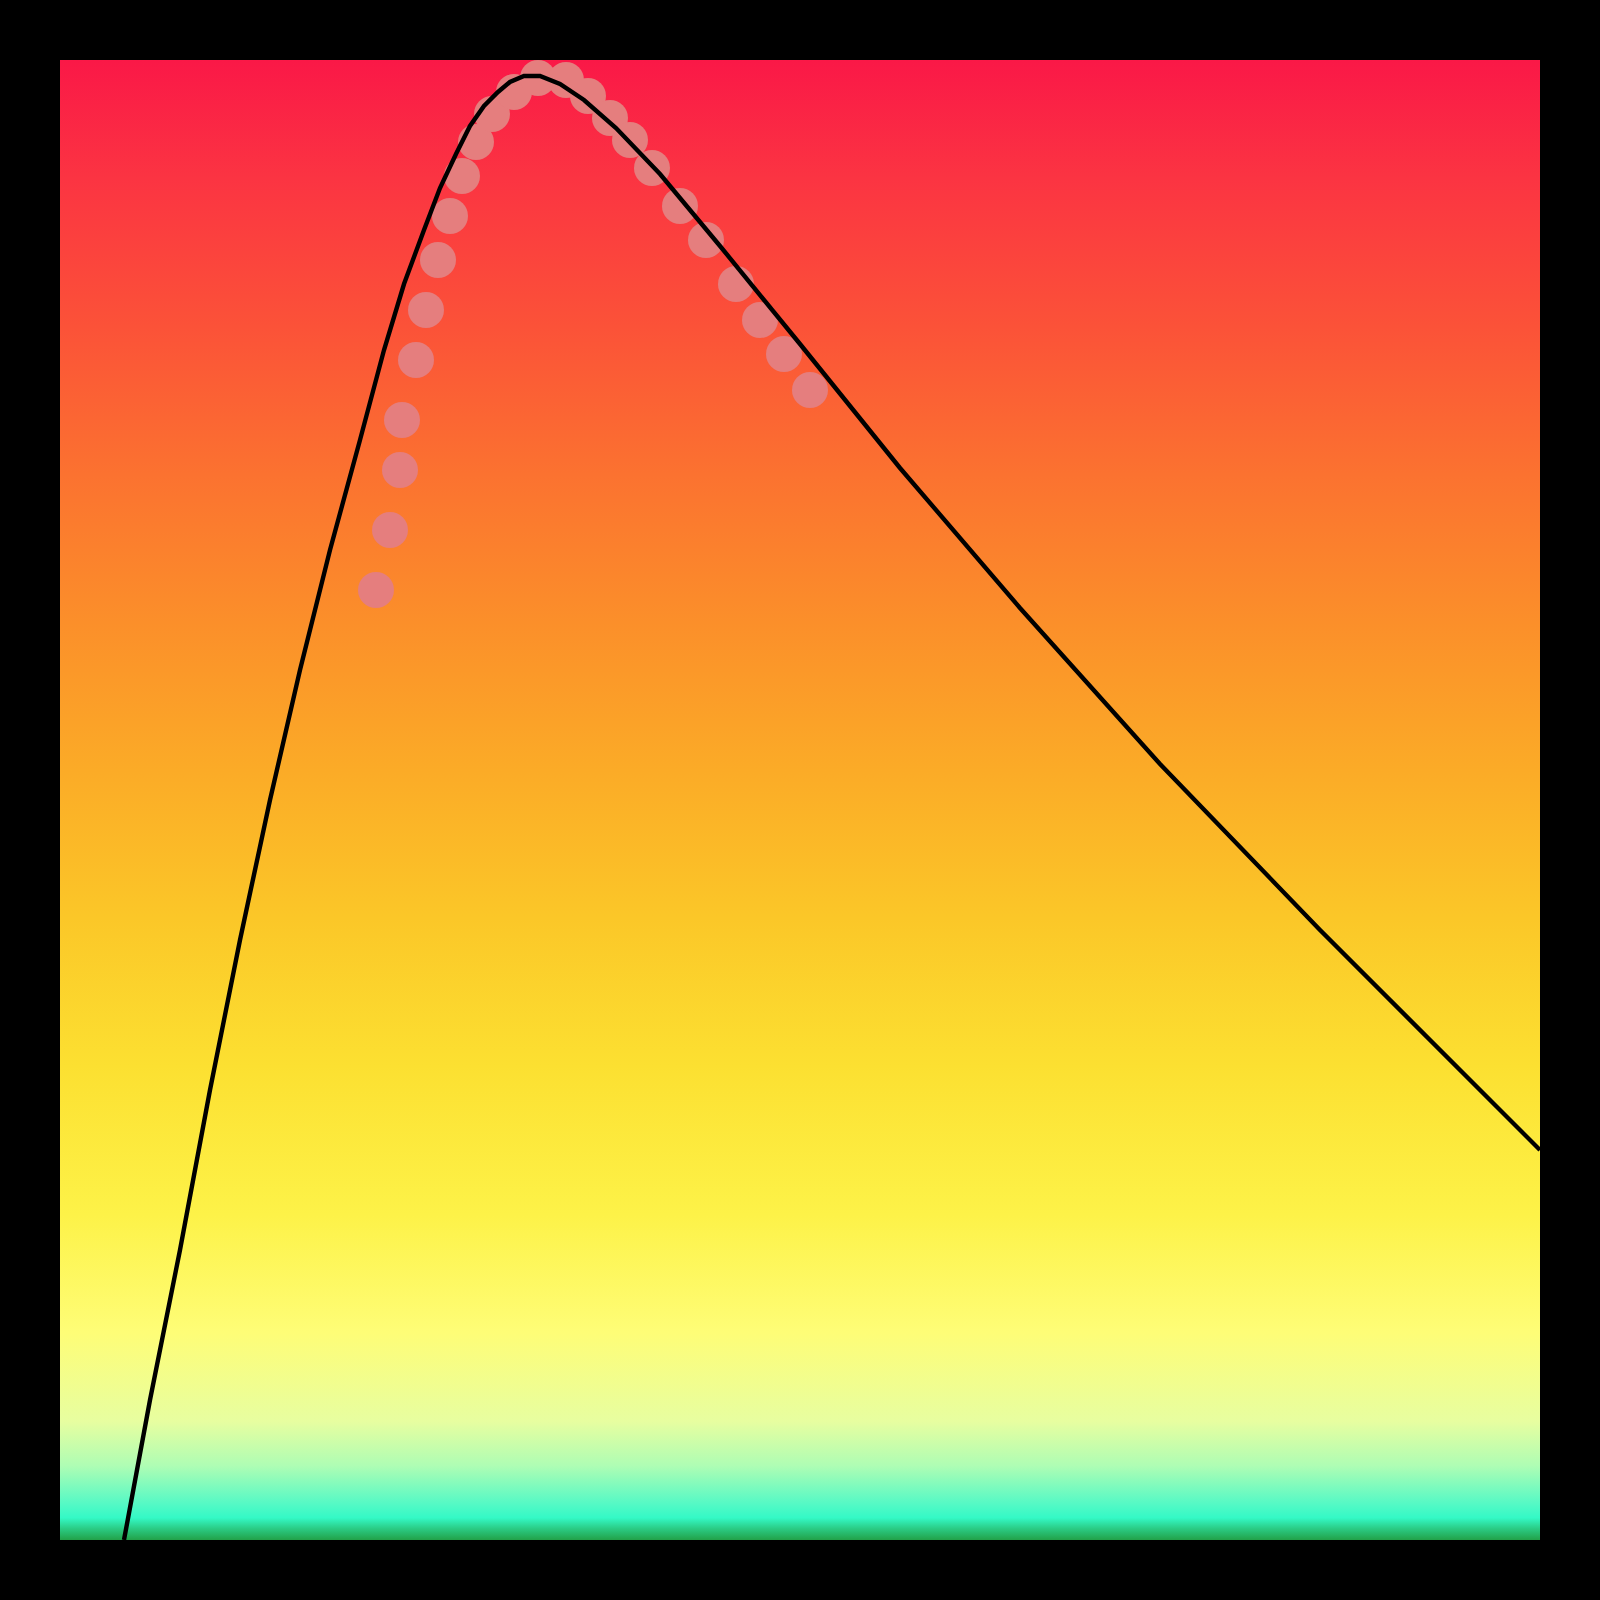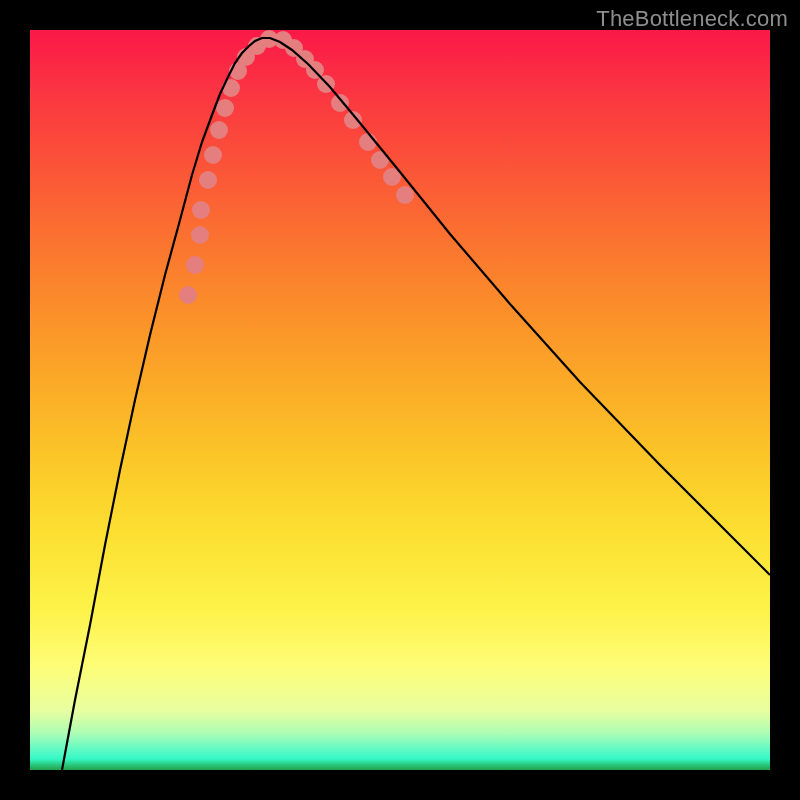--- a/index.html
+++ b/index.html
@@ -85,14 +85,13 @@
           <circle cx="310" cy="73" r="9" fill="#e57e7e"></circle>
           <circle cx="323" cy="90" r="9" fill="#e57e7e"></circle>
           <circle cx="338" cy="112" r="9" fill="#e57e7e"></circle>
           <circle cx="350" cy="130" r="9" fill="#e57e7e"></circle>
           <circle cx="362" cy="147" r="9" fill="#e57e7e"></circle>
           <circle cx="375" cy="165" r="9" fill="#e57e7e"></circle>
         </g>
       <path id="curve-path" fill="none" d="M32 740 L45 670 L60 595 L75 515 L90 440 L105 370 L120 305 L135 245 L150 190 L162 145 L172 112 L182 85 L190 64 L198 47 L205 33 L212 23 L219 16 L225 11 L232 8 L240 8 L250 12 L262 20 L278 34 L300 57 L330 93 L370 142 L420 204 L480 274 L550 352 L630 435 L740 545" stroke="#000000" stroke-width="2.2"></path>
     </svg>
   </div>
-  <div class="watermark">TheBottleneck.com</div>
 </div>
 
 </body></html>

